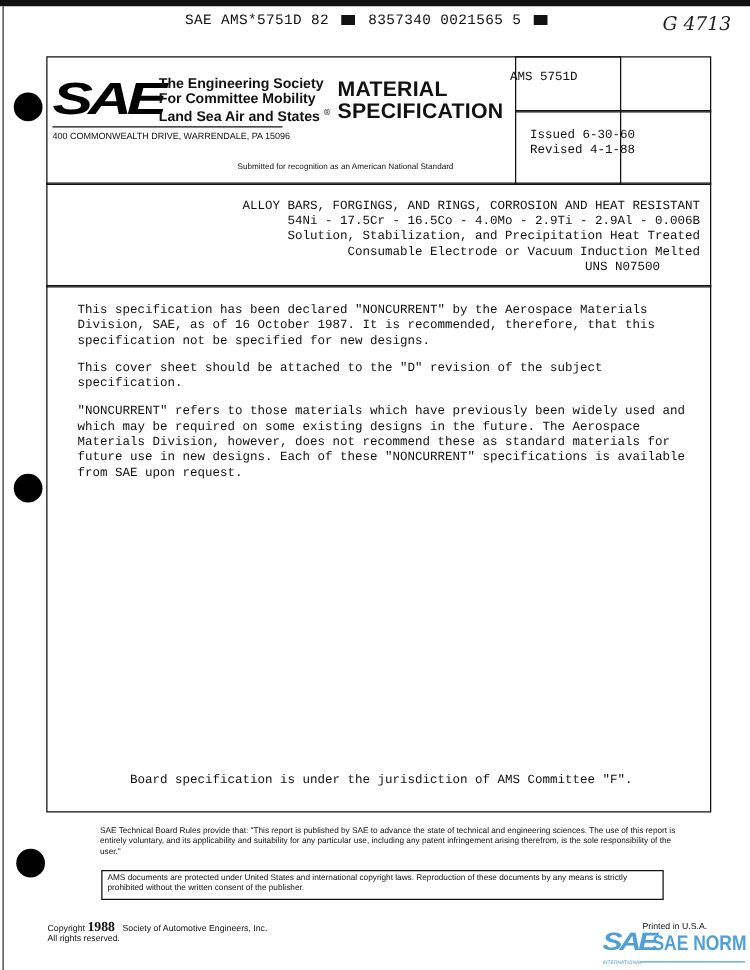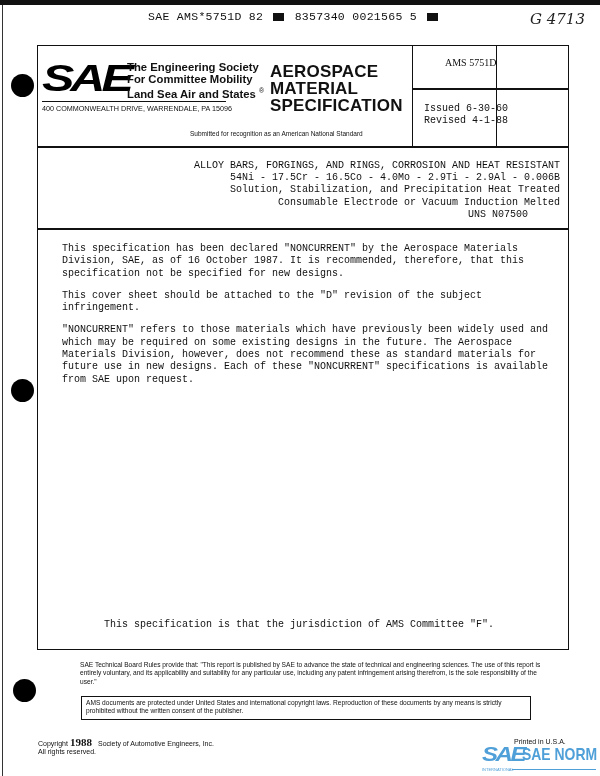--- a/index.html
+++ b/index.html
@@ -41,21 +41,21 @@
     font-weight: bold; line-height: 11.5px;
   }
   .society sup { font-size: 7px; font-weight: normal; }
   .addr-rule { position: absolute; left: 42px; top: 101px; width: 184px; height: 1px; background: #111; }
   .address { position: absolute; left: 42px; top: 104px; font-size: 7.2px; white-space: nowrap; }
   .ams-title {
     position: absolute; left: 270px; top: 63px; font-size: 17px; font-weight: bold;
     line-height: 17px; letter-spacing: 0.2px;
   }
   .submitted { position: absolute; left: 190px; top: 130px; font-size: 6.5px; white-space: nowrap; }
-  .spec-num { position: absolute; left: 445px; top: 57px; font-size: 10px; font-family: Liberation Serif, serif; }
+  .spec-num { position: absolute; left: 408px; top: 57px; font-size: 10px; }
   .issued { position: absolute; left: 424px; top: 103px; font-size: 10px; line-height: 12px; }
   .alloy {
     position: absolute; left: 40px; top: 160px; width: 520px; text-align: right;
     font-size: 10px; line-height: 12.2px;
   }
   .uns { position: absolute; left: 468px; top: 209px; font-size: 10px; }
   .body-text {
     position: absolute; left: 62px; top: 243px; width: 495px;
     font-size: 10px; line-height: 12.3px;
   }
@@ -116,21 +116,20 @@
 <div class="sae-logo">SAE</div>
 <div class="society">
   <div>The Engineering Society</div>
   <div>For Committee Mobility</div>
   <div><span>Land Sea Air and States</span> <sup>®</sup></div>
 </div>
 <div class="addr-rule"></div>
 <div class="address">400 COMMONWEALTH DRIVE, WARRENDALE, PA 15096</div>
 
 <div class="ams-title">
-  <div>AEROSPACE</div>
   <div>MATERIAL</div>
   <div>SPECIFICATION</div>
 </div>
 <div class="submitted">Submitted for recognition as an American National Standard</div>
 
 <div class="spec-num mono">AMS 5751D</div>
 <div class="issued mono">
   <div>Issued 6-30-60</div>
   <div>Revised 4-1-88</div>
 </div>
@@ -138,24 +137,24 @@
 <div class="alloy mono">
   <div>ALLOY BARS, FORGINGS, AND RINGS, CORROSION AND HEAT RESISTANT</div>
   <div>54Ni - 17.5Cr - 16.5Co - 4.0Mo - 2.9Ti - 2.9Al - 0.006B</div>
   <div>Solution, Stabilization, and Precipitation Heat Treated</div>
   <div>Consumable Electrode or Vacuum Induction Melted</div>
 </div>
 <div class="uns mono">UNS N07500</div>
 
 <div class="body-text mono">
   <p>This specification has been declared "NONCURRENT" by the Aerospace Materials Division, SAE, as of 16 October 1987.  It is recommended, therefore, that this specification not be specified for new designs.</p>
-  <p>This cover sheet should be attached to the "D" revision of the subject infringement.</p>
+  <p>This cover sheet should be attached to the "D" revision of the subject specification.</p>
   <p>"NONCURRENT" refers to those materials which have previously been widely used and which may be required on some existing designs in the future.  The Aerospace Materials Division, however, does not recommend these as standard materials for future use in new designs.  Each of these "NONCURRENT" specifications is available from SAE upon request.</p>
 </div>
-<div class="jurisdiction mono">This specification is that the jurisdiction of AMS Committee "F".</div>
+<div class="jurisdiction mono">Board specification is under the jurisdiction of AMS Committee "F".</div>
 
 <div class="rules">SAE Technical Board Rules provide that: "This report is published by SAE to advance the state of technical and engineering sciences. The use of this report is entirely voluntary, and its applicability and suitability for any particular use, including any patent infringement arising therefrom, is the sole responsibility of the user."</div>
 <div class="copyright-box">AMS documents are protected under United States and international copyright laws. Reproduction of these documents by any means is strictly prohibited without the written consent of the publisher.</div>
 
 <div class="copyright">
   <div><span>Copyright</span><span class="year">1988</span><span>Society of Automotive Engineers, Inc.</span></div>
   <div>All rights reserved.</div>
 </div>
 
 <div class="printed">Printed in U.S.A.</div>

